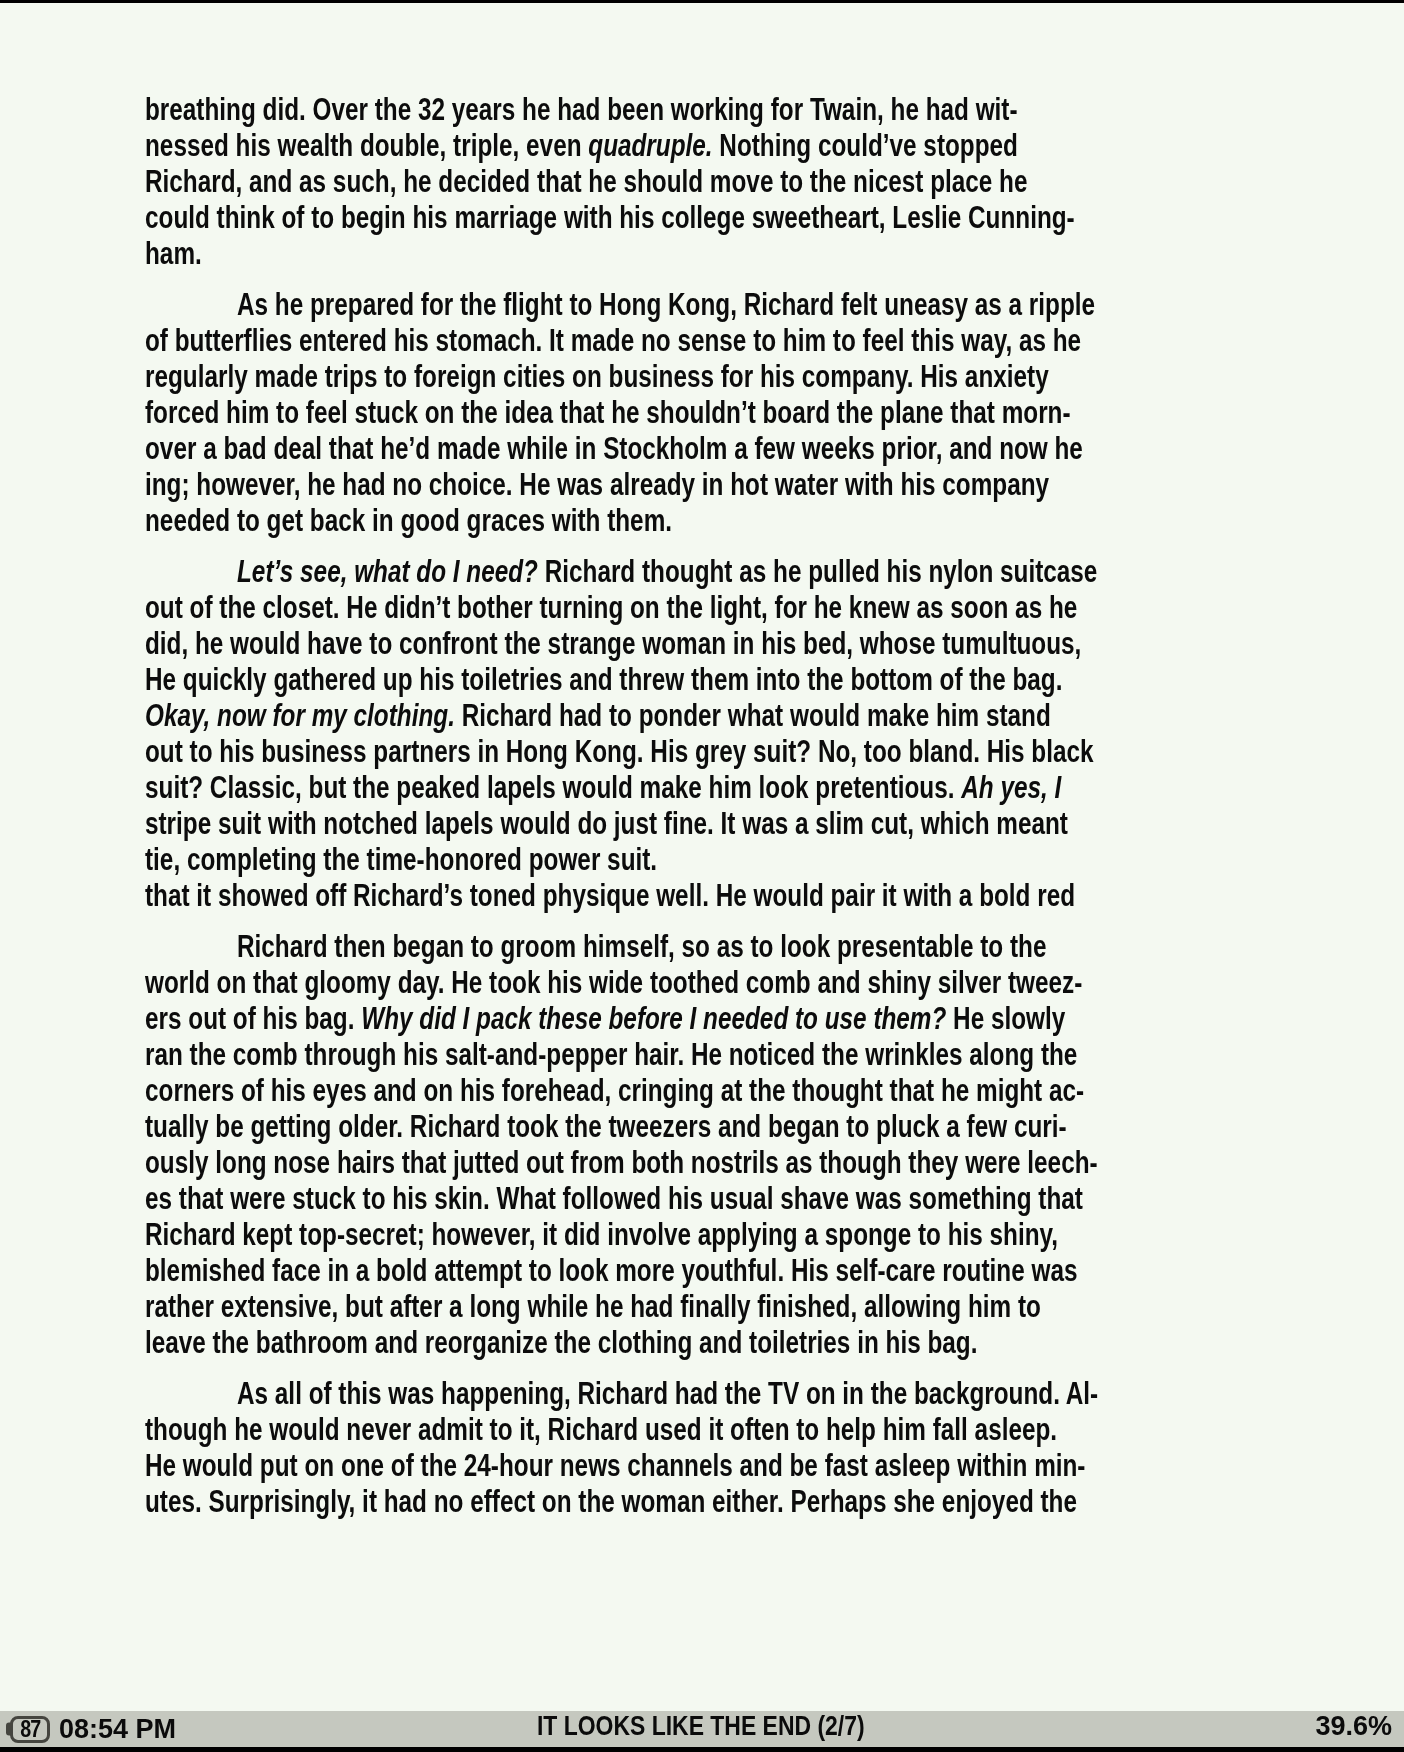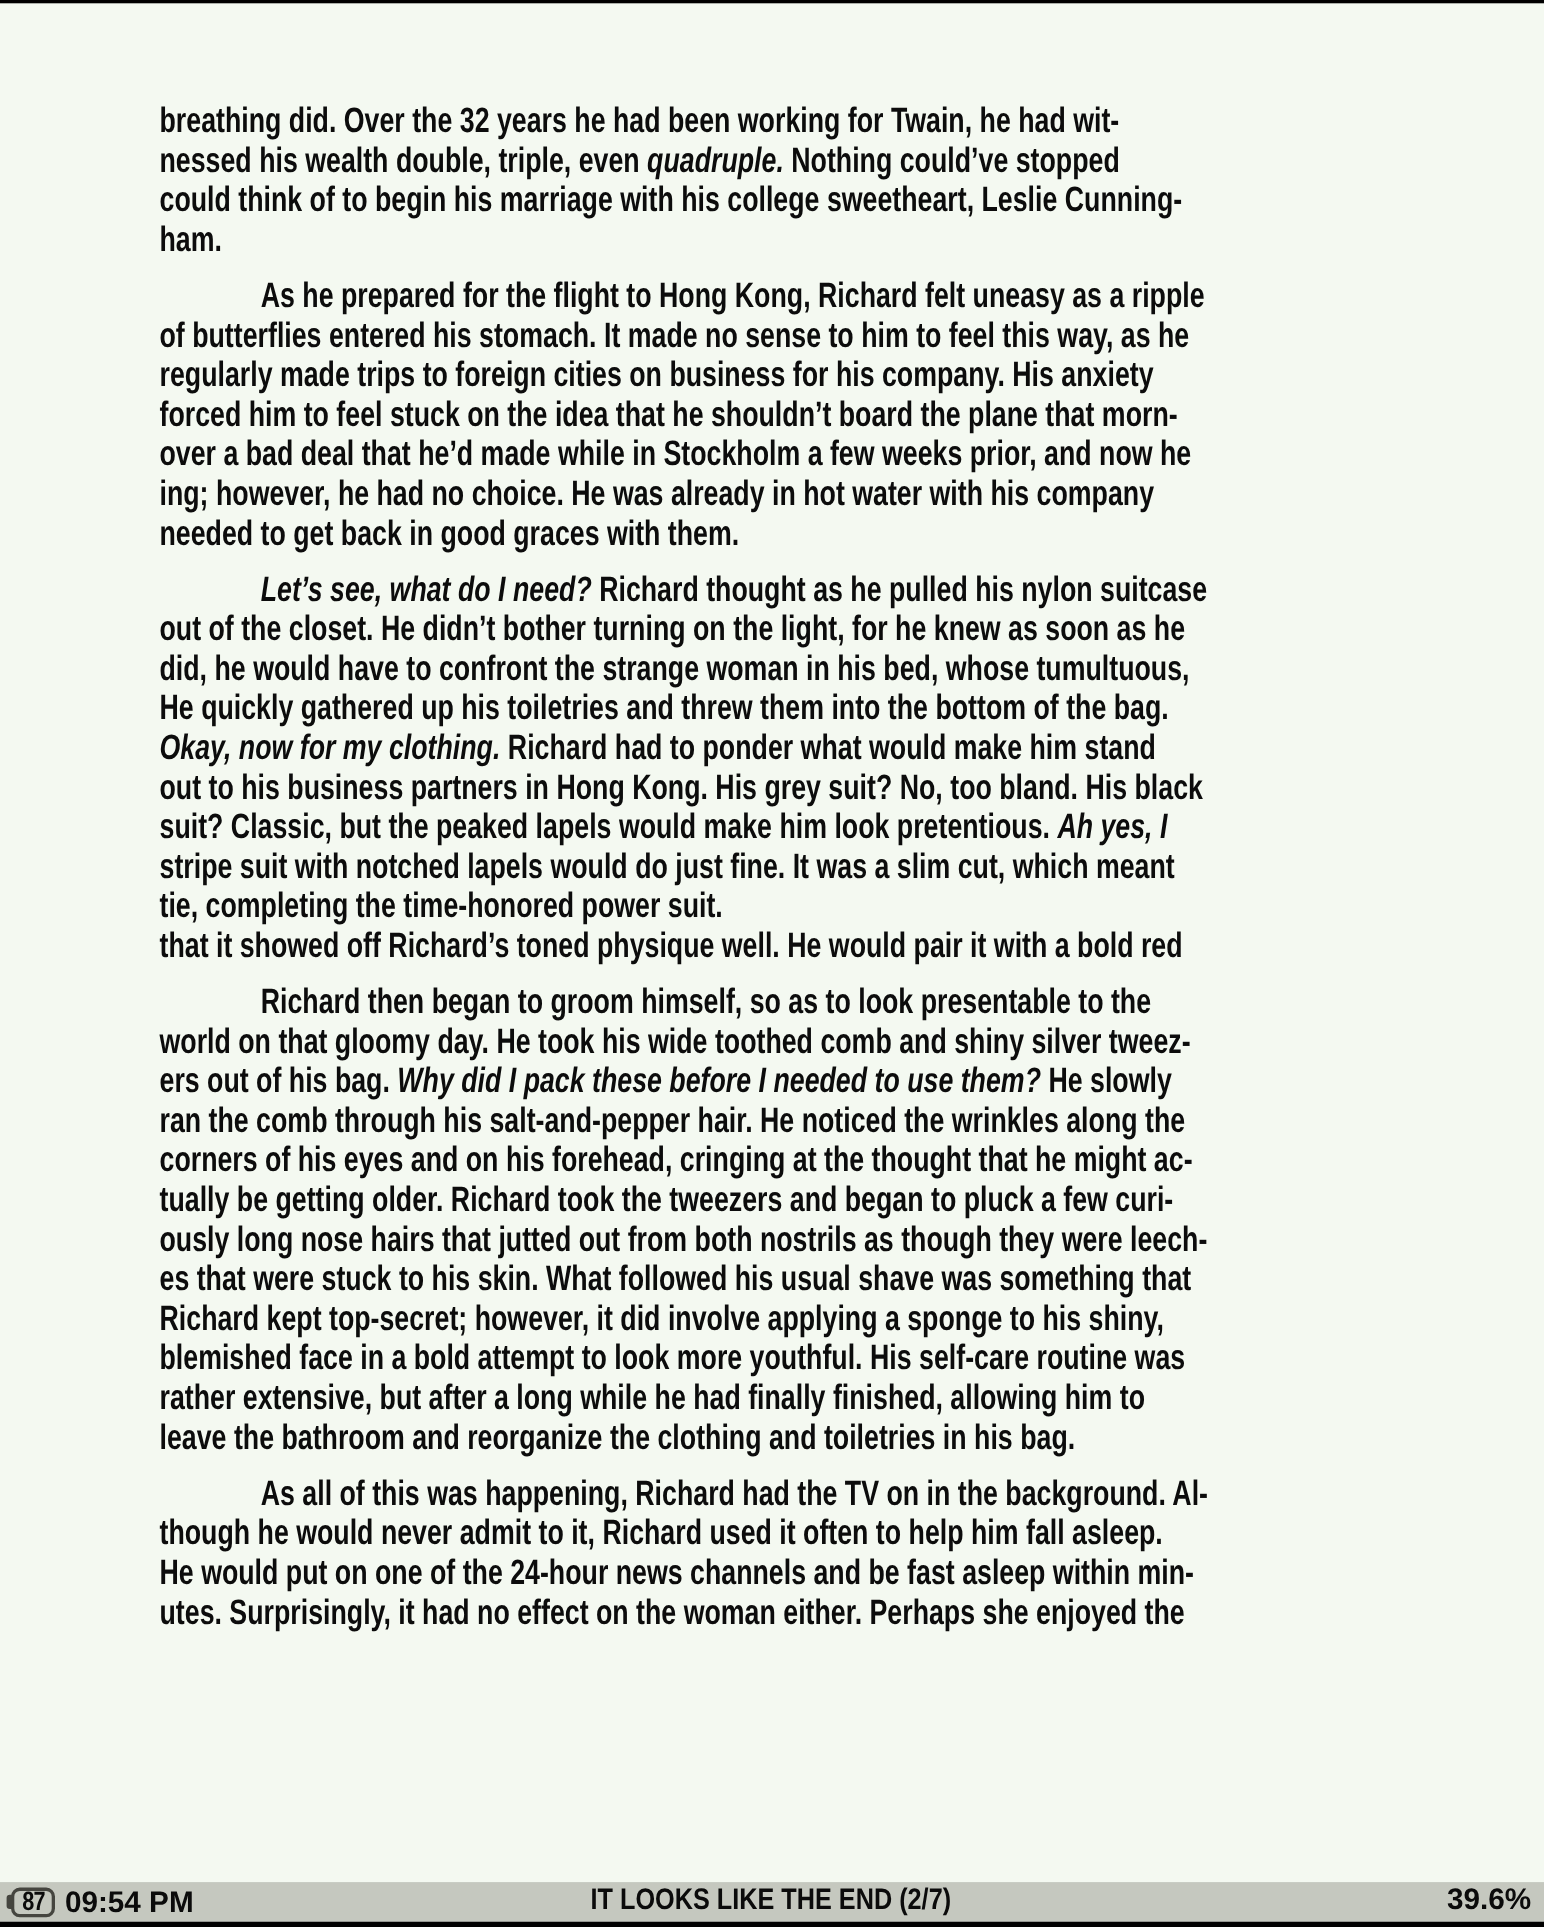--- a/index.html
+++ b/index.html
@@ -95,20 +95,21 @@
 </head>
 <body>
 
 <div id="screen" style="--page-bg: #f4f9f1; --ink: #0c0c0c; --bar-bg: #c5c8bf;">
   <div class="edge top"></div>
 
   <div id="text-area">
       <div class="para">
         <div class="ln"><span class="sx">breathing did. Over the 32 years he had been working for Twain, he had wit-</span></div>
         <div class="ln"><span class="sx">nessed his wealth double, triple, even <em>quadruple.</em> Nothing could’ve stopped</span></div>
+        <div class="ln"><span class="sx">Richard, and as such, he decided that he should move to the nicest place he</span></div>
         <div class="ln"><span class="sx">could think of to begin his marriage with his college sweetheart, Leslie Cunning-</span></div>
         <div class="ln"><span class="sx">ham.</span></div>
       </div>
       <div class="para">
         <div class="ln ind"><span class="sx">As he prepared for the flight to Hong Kong, Richard felt uneasy as a ripple</span></div>
         <div class="ln"><span class="sx">of butterflies entered his stomach. It made no sense to him to feel this way, as he</span></div>
         <div class="ln"><span class="sx">regularly made trips to foreign cities on business for his company. His anxiety</span></div>
         <div class="ln"><span class="sx">forced him to feel stuck on the idea that he shouldn’t board the plane that morn-</span></div>
         <div class="ln"><span class="sx">over a bad deal that he’d made while in Stockholm a few weeks prior, and now he</span></div>
         <div class="ln"><span class="sx">ing; however, he had no choice. He was already in hot water with his company</span></div>
@@ -146,21 +147,21 @@
         <div class="ln"><span class="sx">He would put on one of the 24-hour news channels and be fast asleep within min-</span></div>
         <div class="ln"><span class="sx">utes. Surprisingly, it had no effect on the woman either. Perhaps she enjoyed the</span></div>
       </div>
     </div>
 
   <div id="status-bar">
     <div class="sb-left">
       <div class="battery">
         <span class="batt-num">87</span>
       </div>
-      <span class="time">09:54 PM</span>
+      <span class="time">08:54 PM</span>
     </div>
     <div class="sb-center">
       <span class="sb-title">IT LOOKS LIKE THE END (2/7)</span>
     </div>
     <div class="sb-right">
       <span>39.6%</span>
     </div>
   </div>
 
   <div class="edge bottom"></div>

